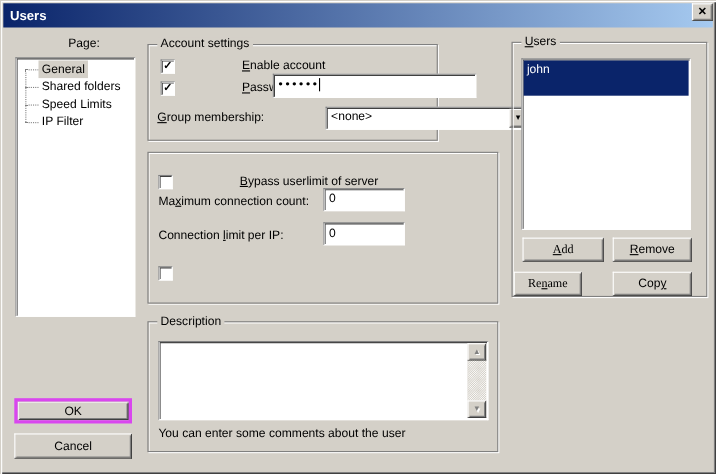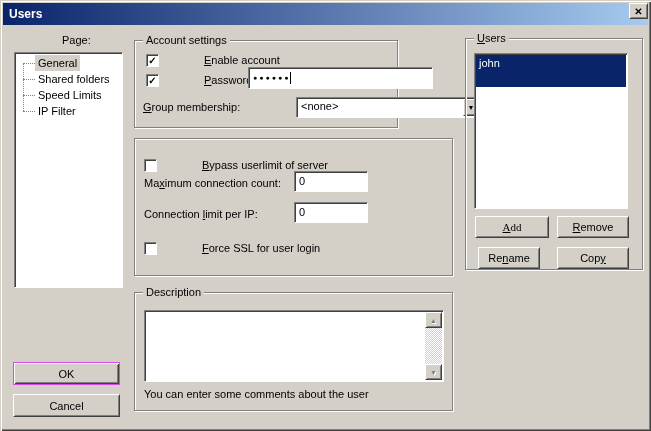--- a/index.html
+++ b/index.html
@@ -52,21 +52,21 @@
     background: var(--dialog-bg); padding: 0 3px; line-height: 13px;
   }
   .accel { text-decoration: underline; }
   .label { position: absolute; line-height: 13px; white-space: nowrap; }
   .checkbox-row { position: absolute; display: flex; align-items: flex-start; }
   .checkbox-box {
     width: 13px; height: 13px; flex: 0 0 13px;
     display: flex; align-items: center; justify-content: center;
   }
   .checkmark { font-size: 10px; font-weight: bold; line-height: 10px; }
-  .checkbox-label { margin-left: 5px; line-height: 13px; white-space: nowrap; padding-left: 40px; }
+  .checkbox-label { margin-left: 21px; line-height: 13px; white-space: nowrap; padding-left: 40px; }
   .textfield { position: absolute; line-height: 18px; padding-left: 4px; overflow: hidden; }
   .bullets { font-size: 7px; letter-spacing: 2px; vertical-align: middle; }
   .caret { display: inline-block; width: 1px; height: 12px; background: #000; vertical-align: middle; }
   .combo { position: absolute; line-height: 17px; padding-left: 4px; margin-left: 48px; }
   .combo-arrow-btn {
     position: absolute; right: 1px; top: 1px; bottom: 1px; width: 16px;
     display: flex; align-items: center; justify-content: center; font-size: 7px;
   }
   .listbox { position: absolute; padding: 2px; overflow: hidden; }
   .tree { position: relative; width: 100%; height: 100%; }
@@ -76,21 +76,21 @@
   .tree-label { padding: 2px 3px; white-space: nowrap; }
   .tree-label.selected { background: var(--tree-selection-bg); }
   .list-item { height: 32px; line-height: 16px; padding-left: 3px; }
   .list-item.selected { background: var(--selection-bg); color: #fff; }
   .push-btn {
     position: absolute; display: flex; align-items: center; justify-content: center;
     font-size: 11px; white-space: nowrap;
   }
   .default-btn {
     position: absolute; display: flex; align-items: center; justify-content: center;
-    background: var(--dialog-bg); border: 1px solid #d946ef;
+    background: var(--dialog-bg); border: 3px solid #d946ef;
     box-shadow: inset 1px 1px 0 #ffffff, inset -1px -1px 0 #404040,
                 inset 2px 2px 0 #d4d0c8, inset -2px -2px 0 #808080;
   }
   .textarea { position: absolute; }
   .scrollbar { position: absolute; top: 1px; right: 1px; bottom: 1px; width: 17px; }
   .scroll-btn {
     position: absolute; left: 0; width: 17px; height: 16px;
     display: flex; align-items: center; justify-content: center;
     font-size: 7px; color: #808080; text-shadow: 1px 1px 0 #fff;
   }
@@ -187,21 +187,20 @@
 
     <div class="label" style="left:9px; top:69px;"><span>Connection </span><span class="accel">l</span><span>imit per IP:</span></div>
     <div class="textfield sunken" style="left:159px; top:63px; width:74px; height:21px;">
       <span>0</span>
     </div>
 
     <div class="checkbox-row" style="left:9px; top:103px;">
       <span class="checkbox-box sunken">
         <span class="checkmark" style="visibility: hidden;">✓</span>
       </span>
-      <span class="checkbox-label"><span></span><span class="accel">F</span><span>orce SSL for user login</span></span>
     </div>
   </div>
 
   <div class="group" style="left:134px; top:292px; width:319px; height:119px;">
     <span class="group-caption">Description</span>
     <div class="textarea sunken" style="left:9px; top:17px; width:300px; height:72px;">
       <span></span>
       <div class="scrollbar">
         <div class="scroll-btn up btn3d">
           <span>▲</span>
@@ -221,21 +220,21 @@
     <div class="listbox sunken" style="left:8px; top:14px; width:154px; height:156px; padding:1px;">
       <div class="list-item selected">john</div>
     </div>
 
     <div class="push-btn btn3d" style="left:9px; top:177px; width:74px; height:22px;font-family:Liberation Serif, serif;">
       <span><span></span><span class="accel">A</span><span>dd</span></span>
     </div>
     <div class="push-btn btn3d" style="left:91px; top:177px; width:72px; height:22px;">
       <span><span></span><span class="accel">R</span><span>emove</span></span>
     </div>
-    <div class="push-btn btn3d" style="left:12px; top:208px; width:62px; height:22px;">
+    <div class="push-btn btn3d" style="left:1px; top:208px; width:62px; height:22px;font-family:Liberation Serif, serif;">
       <span><span>Re</span><span class="accel">n</span><span>ame</span></span>
     </div>
     <div class="push-btn btn3d" style="left:91px; top:208px; width:72px; height:22px;">
       <span><span>Cop</span><span class="accel">y</span><span></span></span>
     </div>
   </div>
 
   <div class="default-btn" style="left:13px; top:362px; width:107px; height:23px;">
     <span>OK</span>
   </div>

